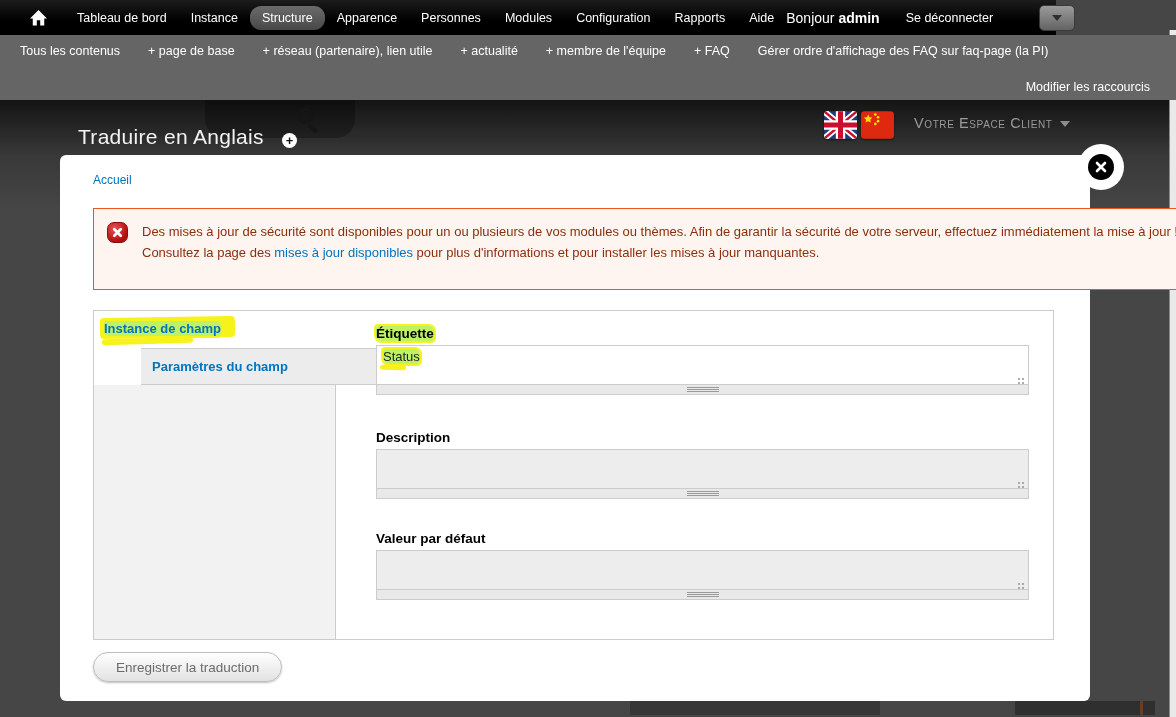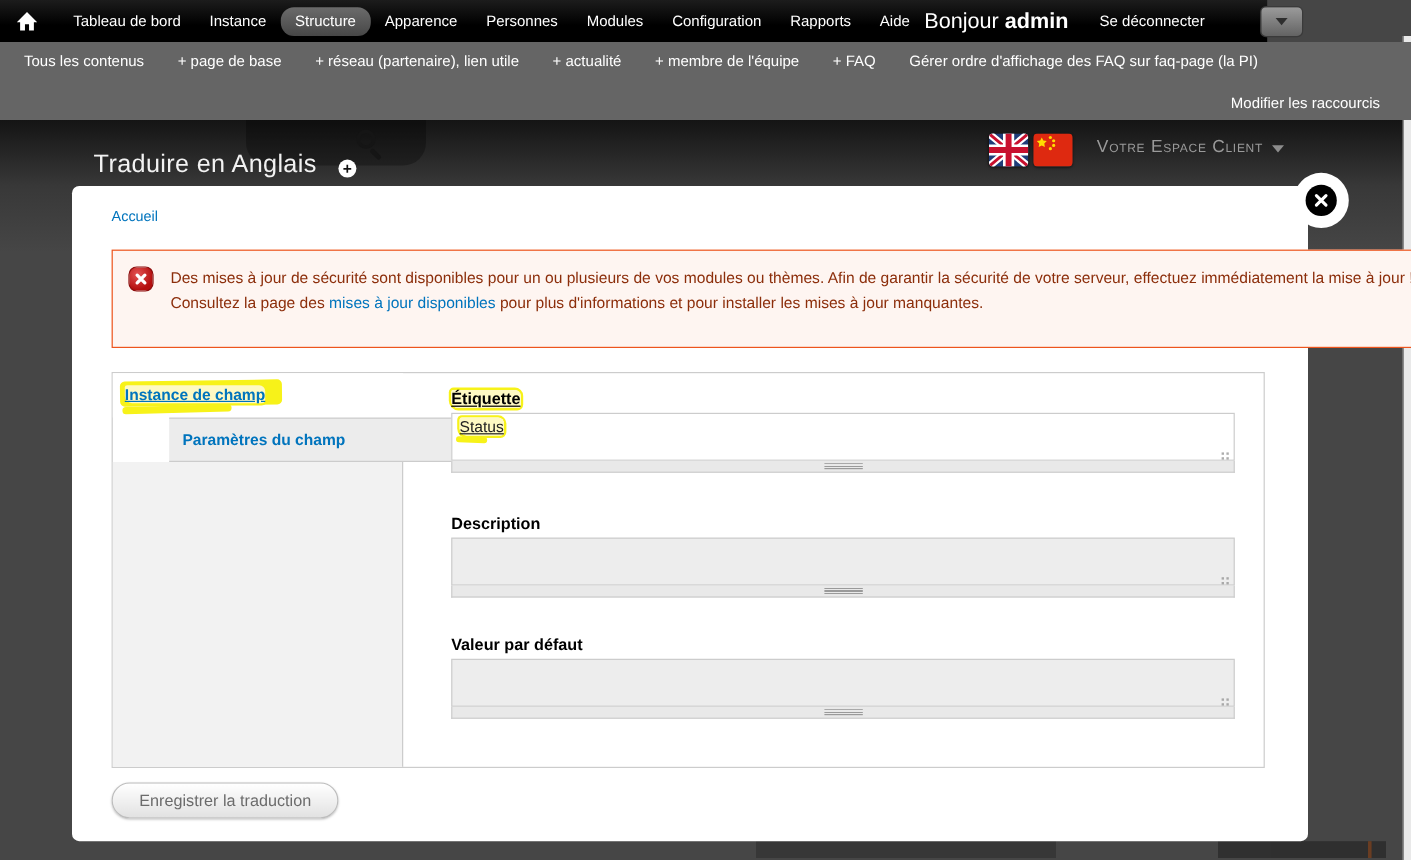--- a/index.html
+++ b/index.html
@@ -3,26 +3,26 @@
 <meta charset="utf-8">
 <style>
   * { margin:0; padding:0; box-sizing:border-box; }
   html,body { width:1176px; height:717px; overflow:hidden; }
   body { font-family:"Liberation Sans", sans-serif; background:#464646; }
   .screen { position:relative; width:1176px; height:717px; overflow:hidden; }
 
   
   .toolbar { position:absolute; left:0; top:0; width:1056px; height:35px;
     background:linear-gradient(#1c1c1c,#000 60%); display:flex; align-items:center;
-    padding:0 10px 0 14px; z-index:40; }
+    padding:0 10px 0 30px; z-index:40; }
   .toolbar .home { width:20px; height:20px; margin-right:18px; display:flex; align-items:center; justify-content:center; }
   .toolbar a.titem { color:#fff; font-size:12.5px; text-decoration:none; padding:5px 12px; white-space:nowrap; }
   .toolbar a.titem.active { background:linear-gradient(#6b6b6b,#474747); border-radius:11px; }
   .toolbar-right { margin-left:auto; display:flex; align-items:center; gap:26px; }
-  .greeting { color:#fff; font-size:18px; white-space:nowrap; }
+  .greeting { color:#fff; font-size:14px; white-space:nowrap; }
   .greeting b { font-weight:bold; }
   .logout { color:#fff; font-size:12.5px; text-decoration:none; white-space:nowrap; }
   .toolbar-toggle { margin-left:20px; width:36px; height:26px; border:1px solid #3a3a3a; border-radius:5px;
     background:linear-gradient(#9b9b9b,#636363); display:flex; align-items:center; justify-content:center; cursor:pointer; }
   .caret-down { width:0; height:0; border-left:5px solid transparent; border-right:5px solid transparent; border-top:6px solid #2e2e2e; }
 
   
   .shortcutbar { position:absolute; left:0; top:35px; width:1176px; height:65px; background:#656565; z-index:39; }
   .shortcut-row1 { display:flex; align-items:center; gap:28px; padding:9px 0 0 20px; }
   .shortcutbar a { color:#fff; font-size:12.5px; text-decoration:none; white-space:nowrap; }
@@ -89,21 +89,21 @@
     position:relative; cursor:row-resize; }
   .grippie::after { content:""; position:absolute; left:50%; top:2px; margin-left:-16px; width:32px; height:5px;
     background:linear-gradient(to bottom,#9a9a9a 0 1px,transparent 1px 2px,#9a9a9a 2px 3px,transparent 3px 4px,#9a9a9a 4px 5px); }
 
   .submit-btn { position:absolute; left:33px; top:497px; height:30px; padding:0 22px;
     border:1px solid #bdbdbd; border-radius:15px; background:linear-gradient(#fff,#e2e2e2);
     color:#6b6b6b; font-size:13.5px; font-family:"Liberation Sans",sans-serif; cursor:pointer;
     box-shadow:0 1px 2px rgba(0,0,0,.25); }
 
   
-  .mark { position:relative; background:#fef9c3; box-shadow:0 0 0 2px #f7f219; border-radius:2px 5px 3px 6px;text-decoration:underline; }
+  .mark { position:relative; background:#bef264; box-shadow:0 0 0 2px #f7f219; border-radius:2px 5px 3px 6px; }
   .mark-tab::before { content:""; position:absolute; left:-4px; right:-14px; top:-4px; bottom:-2px;
     background:#f7f219; transform:rotate(-0.8deg); z-index:-1; border-radius:4px; }
   .mark-tab::after { content:""; position:absolute; left:-2px; bottom:-8px; width:78%; height:6px;
     background:#f7f219; transform:rotate(-1.6deg); border-radius:3px; }
   .mark-status::after { content:""; position:absolute; left:-3px; bottom:-6px; width:70%; height:5px;
     background:#f7f219; transform:rotate(2deg); border-radius:3px; }
   .vtab .mark, .flabel .mark { z-index:0; }
 </style>
 </head>
 <body>

